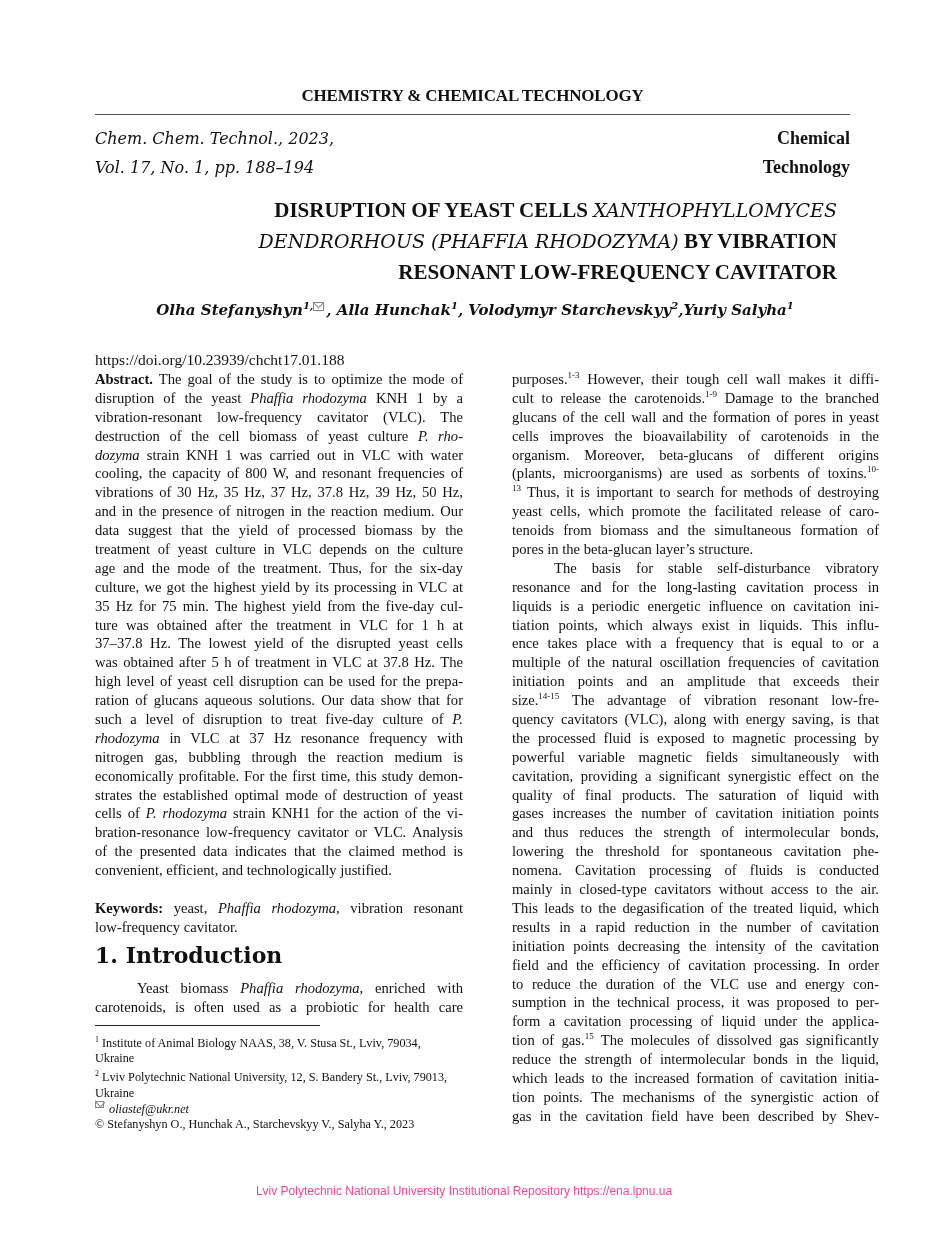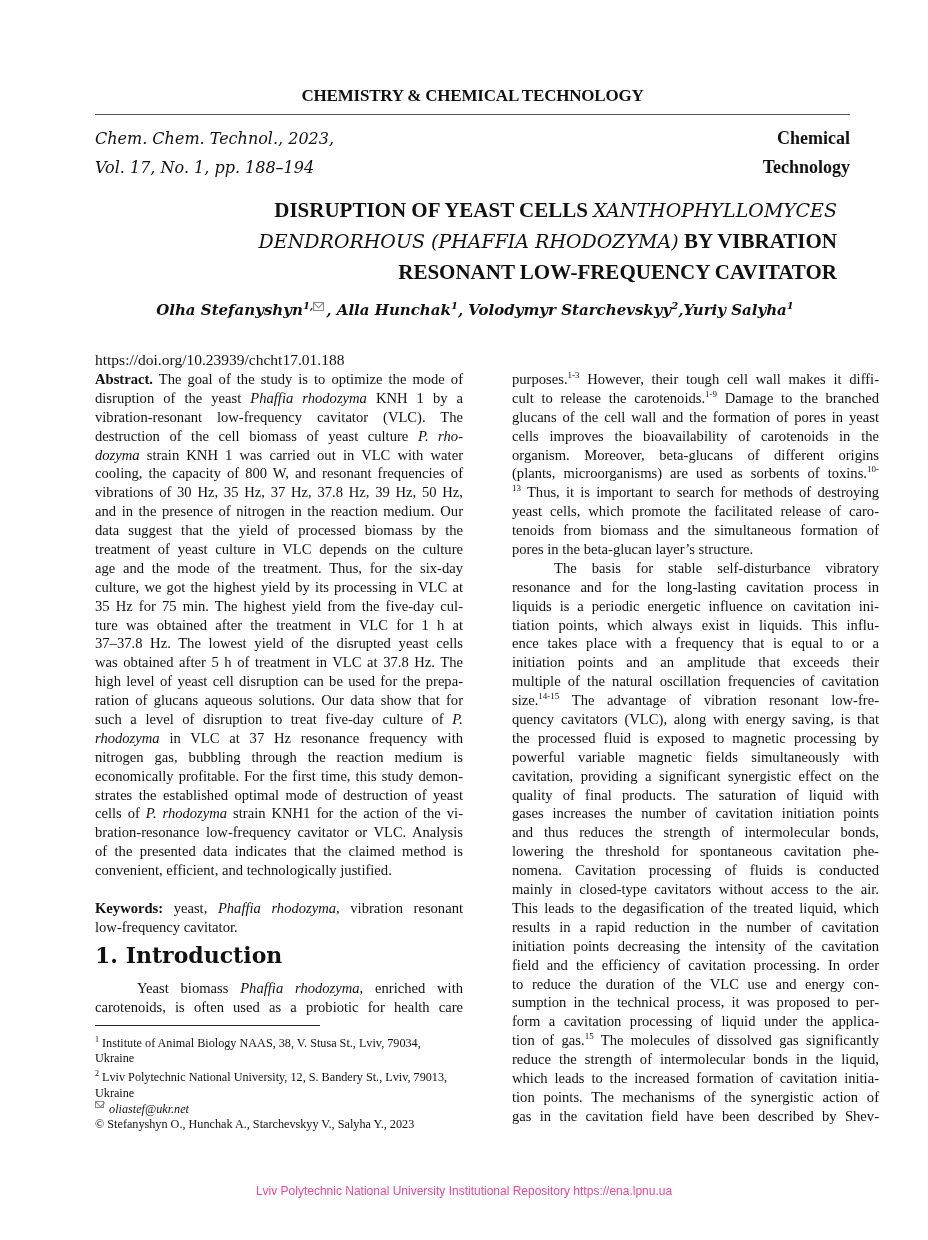--- a/index.html
+++ b/index.html
@@ -109,22 +109,22 @@
     <div class="ln">(plants, microorganisms) are used as sorbents of toxins.<span class="sup">10-</span></div>
     <div class="ln"><span class="sup">13</span> Thus, it is important to search for methods of destroying</div>
     <div class="ln">yeast cells, which promote the facilitated release of caro-</div>
     <div class="ln">tenoids from biomass and the simultaneous formation of</div>
     <div class="ln last">pores in the beta-glucan layer’s structure.</div>
     <div class="ln indent">The basis for stable self-disturbance vibratory</div>
     <div class="ln">resonance and for the long-lasting cavitation process in</div>
     <div class="ln">liquids is a periodic energetic influence on cavitation ini-</div>
     <div class="ln">tiation points, which always exist in liquids. This influ-</div>
     <div class="ln">ence takes place with a frequency that is equal to or a</div>
+    <div class="ln">multiple of the natural oscillation frequencies of cavitation</div>
     <div class="ln">initiation points and an amplitude that exceeds their</div>
-    <div class="ln">multiple of the natural oscillation frequencies of cavitation</div>
     <div class="ln">size.<span class="sup">14-15</span> The advantage of vibration resonant low-fre-</div>
     <div class="ln">quency cavitators (VLC), along with energy saving, is that</div>
     <div class="ln">the processed fluid is exposed to magnetic processing by</div>
     <div class="ln">powerful variable magnetic fields simultaneously with</div>
     <div class="ln">cavitation, providing a significant synergistic effect on the</div>
     <div class="ln">quality of final products. The saturation of liquid with</div>
     <div class="ln">gases increases the number of cavitation initiation points</div>
     <div class="ln">and thus reduces the strength of intermolecular bonds,</div>
     <div class="ln">lowering the threshold for spontaneous cavitation phe-</div>
     <div class="ln">nomena. Cavitation processing of fluids is conducted</div>

